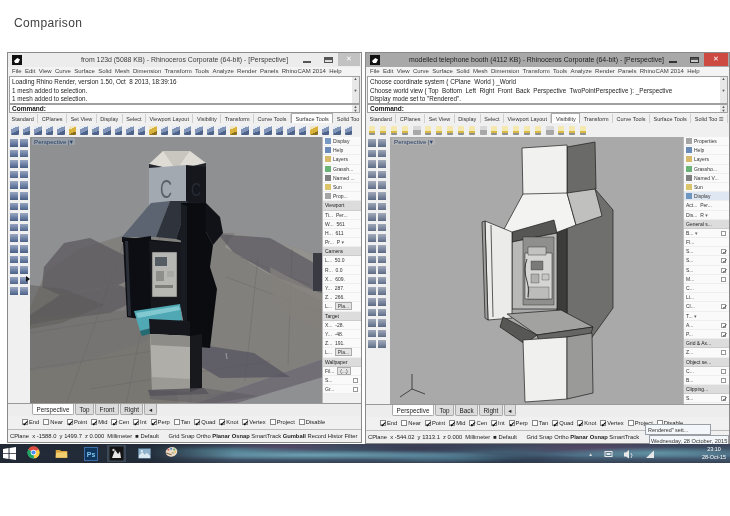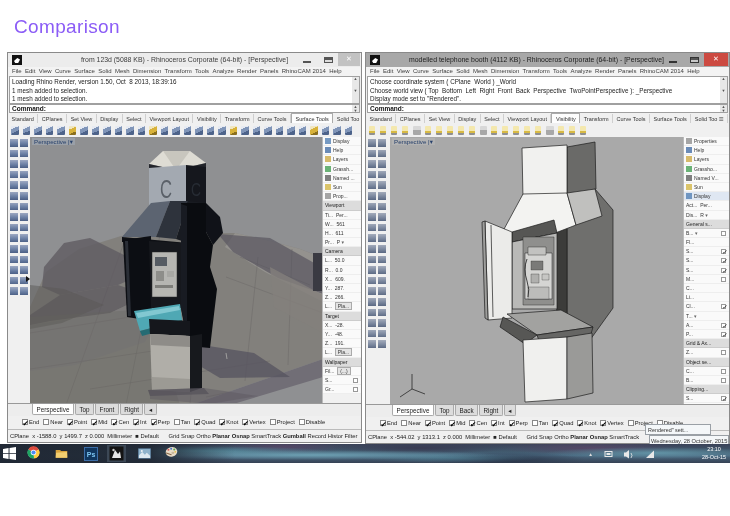--- a/index.html
+++ b/index.html
@@ -1,18 +1,18 @@
 <!DOCTYPE html>
 <html><head>
 <meta charset="utf-8">
 <style>
 *{margin:0;padding:0;box-sizing:border-box}
 html,body{width:730px;height:516px;background:#fff;font-family:"Liberation Sans",sans-serif;overflow:hidden;position:relative}
 .abs{position:absolute}
-.h1{left:14px;top:16px;font-size:19px;color:#8b5cf6;letter-spacing:.35px}
+.h1{left:14px;top:16px;font-size:12px;color:#404040;letter-spacing:.35px}
 .win{position:absolute;top:52px;background:#f0f0f0;border:1px solid #8a8a8a}
 .tb{position:absolute;left:0;top:0;right:0;height:14px;font-size:6.9px;color:#3c3c3c;text-align:center;line-height:14px;white-space:nowrap}
 .ricon{position:absolute;left:4px;top:2px;width:10px;height:10px;background:#111}
 .ricon:after{content:"";position:absolute;left:2px;top:3px;width:6px;height:5px;background:#fff;clip-path:polygon(0 60%,55% 0,100% 30%,70% 100%,20% 100%)}
 .capbtn{position:absolute;top:0;height:13px;font-size:8px;line-height:12px;text-align:center;color:#444}.dash{position:absolute;top:8px;height:1.5px;background:#555;width:8px}.rest{position:absolute;top:4px;width:9px;height:6px;border:1px solid #555;background:#ddd}.rest:before{content:"";position:absolute;left:0;top:0;right:0;height:2px;background:#555}
 .menu{position:absolute;left:0;top:14px;right:0;height:9px;font-size:6px;color:#3d3d3d;white-space:nowrap;padding-left:4px;line-height:9px;background:#f3f3f3;letter-spacing:0;overflow:hidden}
 .cmdbox{position:absolute;left:1px;top:23px;right:1px;height:28px;background:#fff;border:1px solid #a0a0a0;font-size:6.3px;color:#222;line-height:8.6px;padding:1px 2px;overflow:hidden}
 .cmdline{position:absolute;left:1px;top:51px;right:1px;height:9px;background:#fff;border:1px solid #a0a0a0;font-size:6.5px;font-weight:bold;color:#111;line-height:8px;padding-left:2px}
 .sbar{position:absolute;right:2px;width:7px;background:#e8e8e8;color:#555;font-size:4px;line-height:4px;text-align:center}
 .tabs{position:absolute;left:0;top:60px;right:0;height:10px;font-size:5.5px;color:#333;white-space:nowrap;line-height:10px;overflow:hidden}

